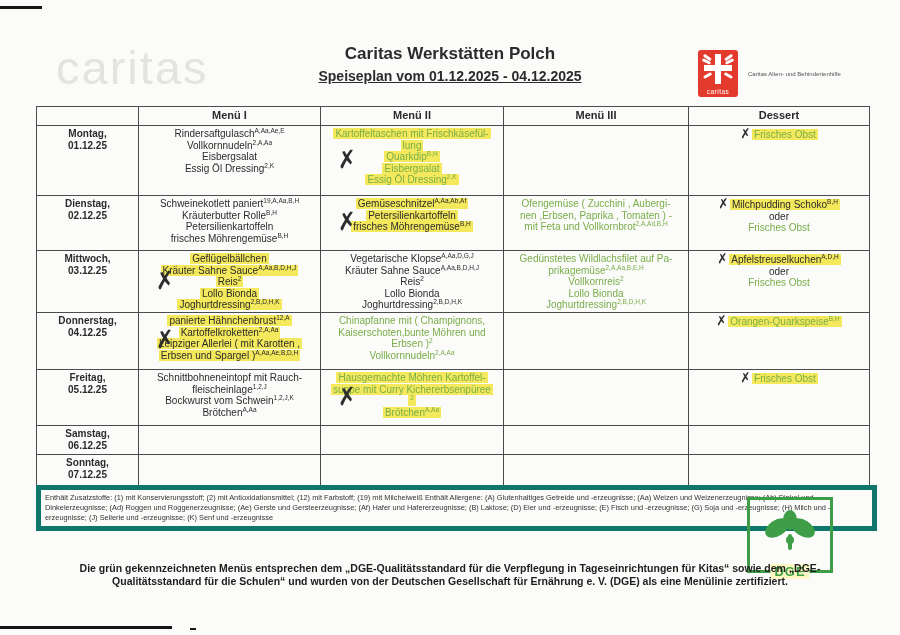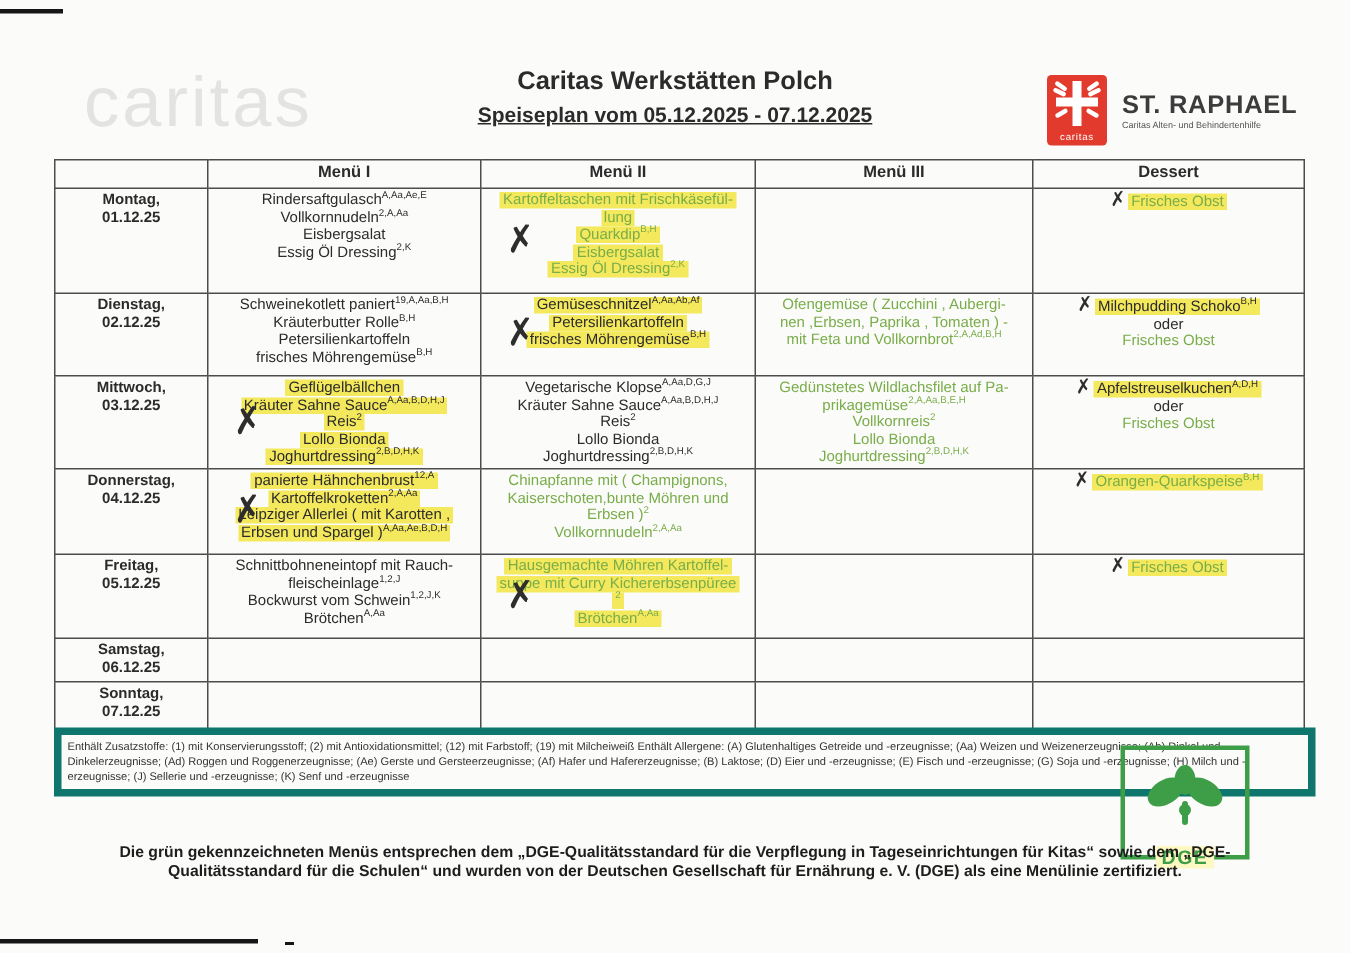--- a/index.html
+++ b/index.html
@@ -97,36 +97,35 @@
 </head>
 <body style="--green: #79ad49; --hl: #f4e95c; --logo-red: #e23b2e; --dge-green: #3e9e47;">
 
 <div class="artifact" style="left:0;top:6px;width:42px;height:3px;"></div>
 <div class="artifact" style="left:0;top:626px;width:172px;height:3px;"></div>
 <div class="artifact" style="left:190px;top:628px;width:6px;height:2px;"></div>
 
 <div class="watermark">caritas</div>
 
 <div class="title">Caritas Werkstätten Polch</div>
-<div class="subtitle">Speiseplan vom 05.12.2025 - 07.12.2025</div>
+<div class="subtitle">Speiseplan vom 01.12.2025 - 04.12.2025</div>
 
 <div class="brand">
   <div class="brand-mark">
     <span class="cv"></span>
       <span class="ch"></span>
     <span class="f f1"></span>
       <span class="f f2"></span>
       <span class="f f3"></span>
     <span class="f f4"></span>
       <span class="f f5"></span>
       <span class="f f6"></span>
     <span class="brand-word">caritas</span>
   </div>
   <div class="brand-text">
-    <div class="brand-name">ST. RAPHAEL</div>
     <div class="brand-tagline">Caritas Alten- und Behindertenhilfe</div>
   </div>
 </div>
 
 <table class="menu" id="menu-table">
   <colgroup>
     <col style="width:102px">
       <col style="width:182px">
       <col style="width:183px">
     <col style="width:185px">

